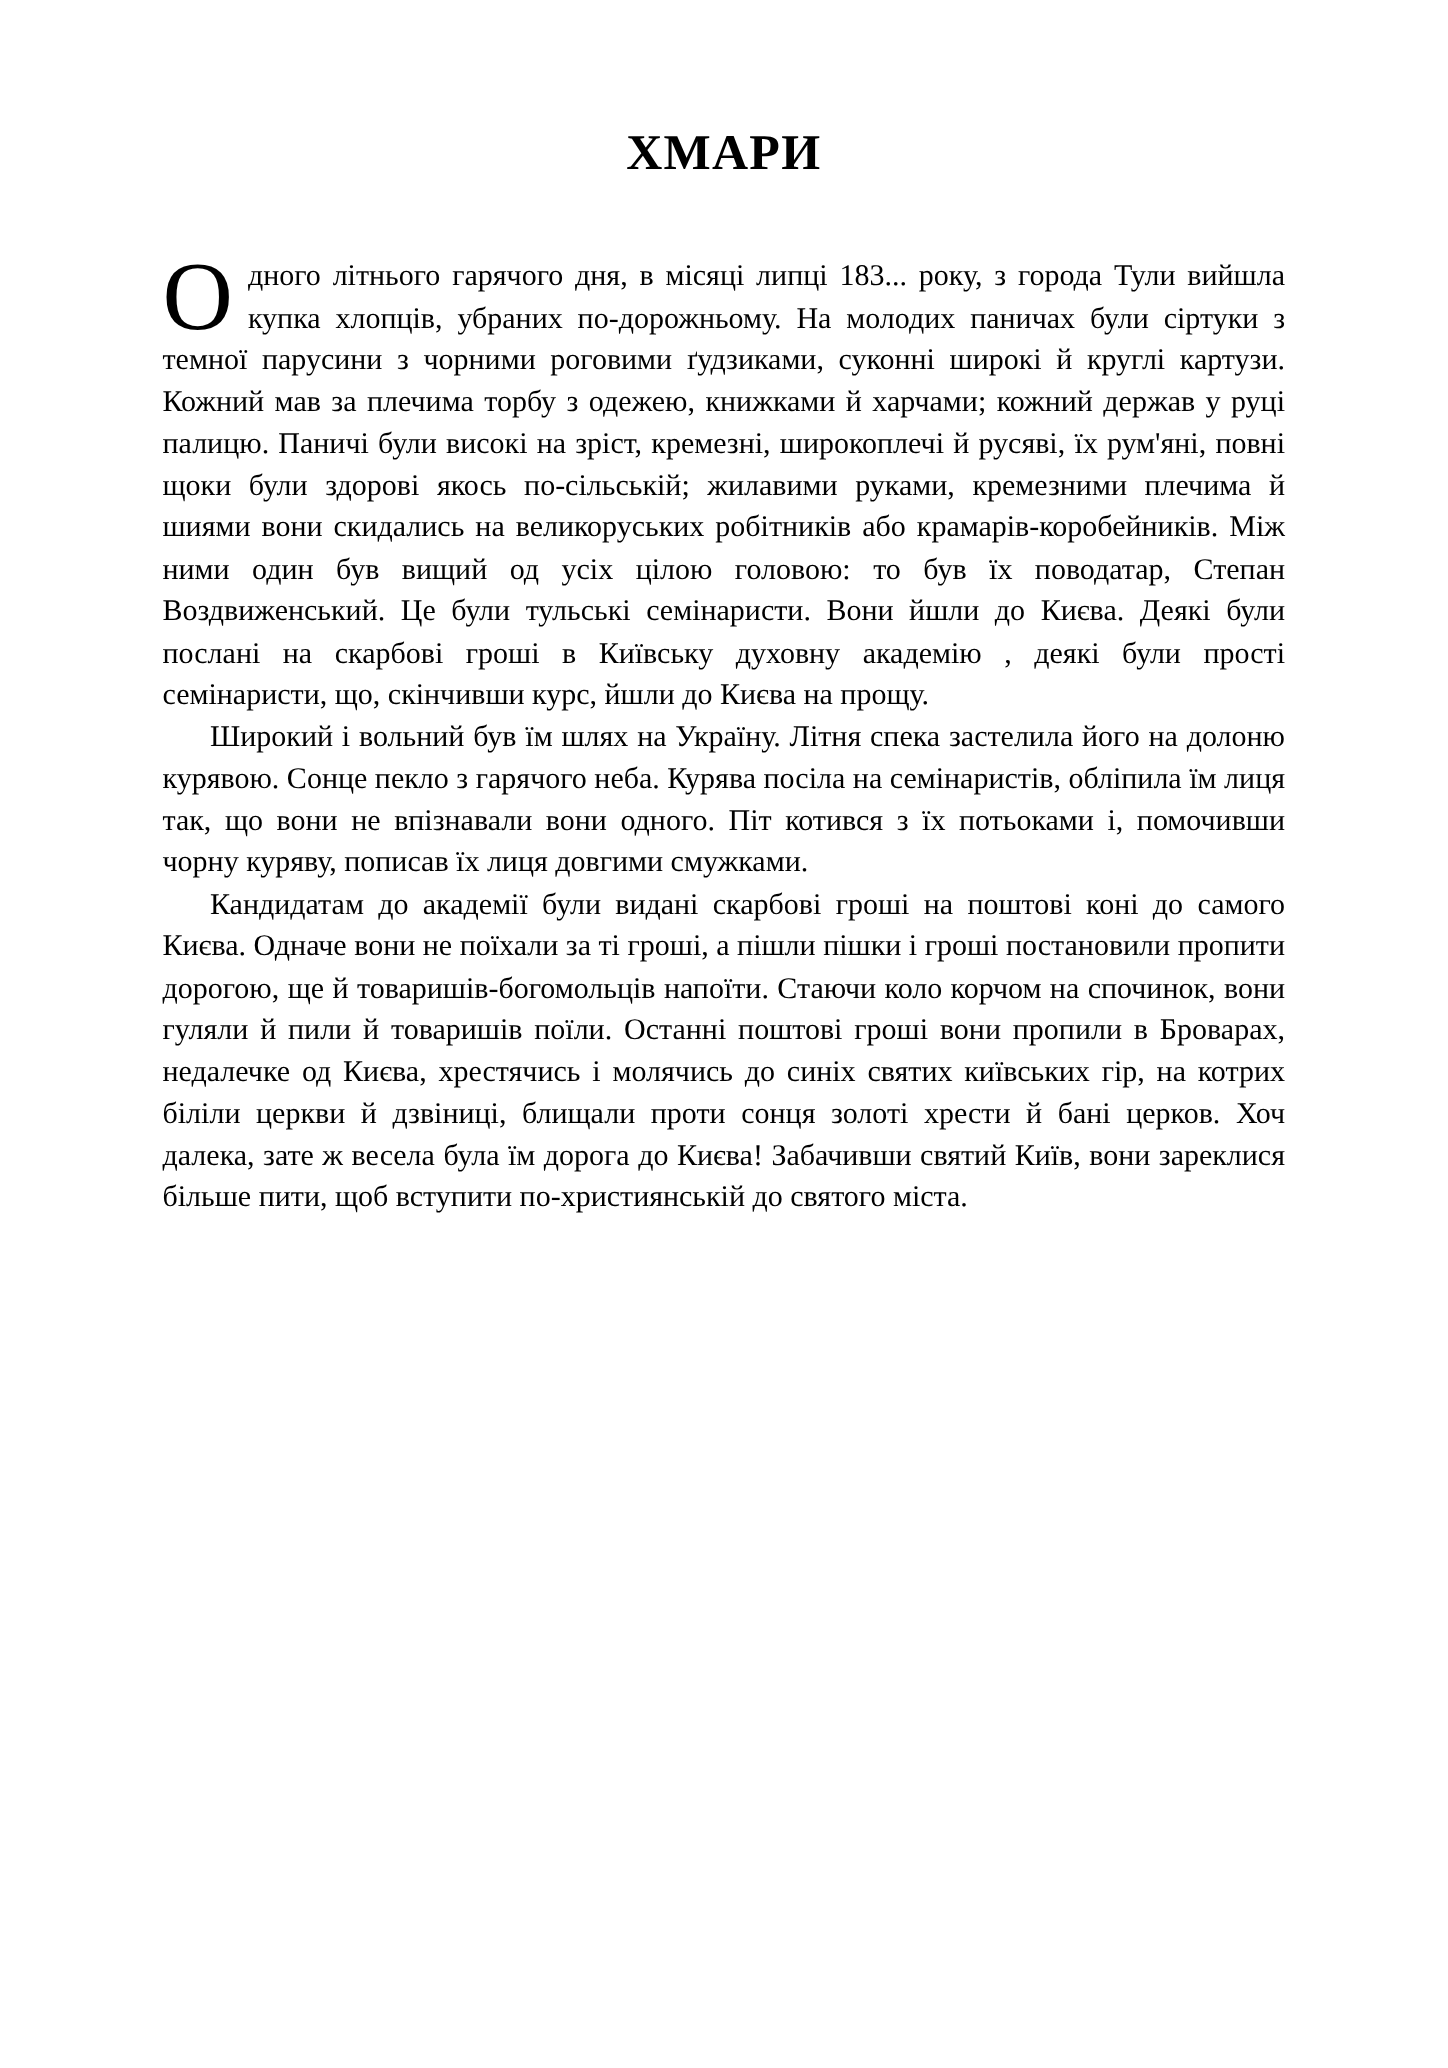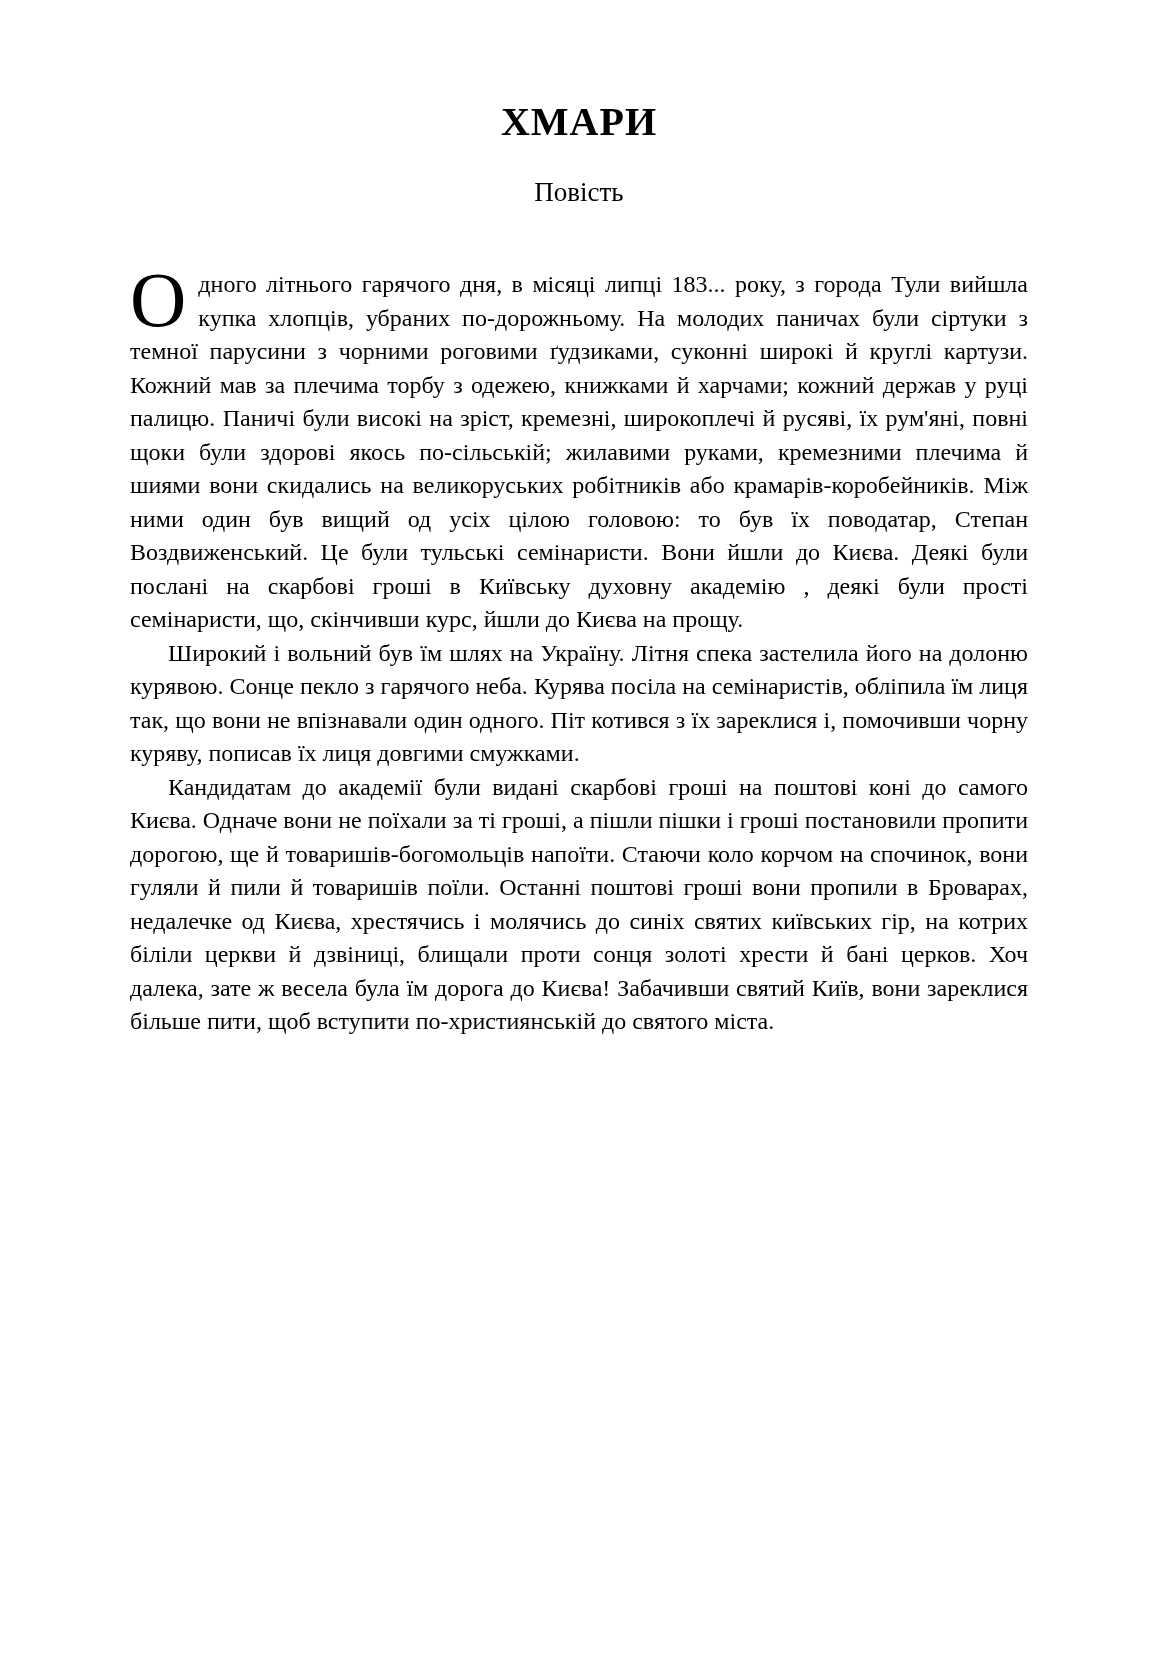--- a/index.html
+++ b/index.html
@@ -49,19 +49,18 @@
     font-size: 78px;
     line-height: 58px;
     padding: 3px 12px 0 0;
   }
 </style>
 </head>
 <body>
 
 <div class="page">
   <h1 class="title">ХМАРИ</h1>
-  <h2 class="subtitle">Повість</h2>
   <div class="body-text">
     <p class="first"><span class="dropcap">О</span><span>дного літнього гарячого дня, в місяці липці 183... року, з города Тули вийшла купка хлопців, убраних по-дорожньому. На молодих паничах були сіртуки з темної парусини з чорними роговими ґудзиками, суконні широкі й круглі картузи. Кожний мав за плечима торбу з одежею, книжками й харчами; кожний держав у руці палицю. Паничі були високі на зріст, кремезні, широкоплечі й русяві, їх рум'яні, повні щоки були здорові якось по-сільській; жилавими руками, кремезними плечима й шиями вони скидались на великоруських робітників або крамарів-коробейників. Між ними один був вищий од усіх цілою головою: то був їх поводатар, Степан Воздвиженський. Це були тульські семінаристи. Вони йшли до Києва. Деякі були послані на скарбові гроші в Київську духовну академію , деякі були прості семінаристи, що, скінчивши курс, йшли до Києва на прощу.</span></p>
-    <p>Широкий і вольний був їм шлях на Україну. Літня спека застелила його на долоню курявою. Сонце пекло з гарячого неба. Курява посіла на семінаристів, обліпила їм лиця так, що вони не впізнавали один одного. Піт котився з їх зареклися і, помочивши чорну куряву, пописав їх лиця довгими смужками.</p>
+    <p>Широкий і вольний був їм шлях на Україну. Літня спека застелила його на долоню курявою. Сонце пекло з гарячого неба. Курява посіла на семінаристів, обліпила їм лиця так, що вони не впізнавали вони одного. Піт котився з їх потьоками і, помочивши чорну куряву, пописав їх лиця довгими смужками.</p>
     <p>Кандидатам до академії були видані скарбові гроші на поштові коні до самого Києва. Одначе вони не поїхали за ті гроші, а пішли пішки і гроші постановили пропити дорогою, ще й товаришів-богомольців напоїти. Стаючи коло корчом на спочинок, вони гуляли й пили й товаришів поїли. Останні поштові гроші вони пропили в Броварах, недалечке од Києва, хрестячись і молячись до синіх святих київських гір, на котрих біліли церкви й дзвіниці, блищали проти сонця золоті хрести й бані церков. Хоч далека, зате ж весела була їм дорога до Києва! Забачивши святий Київ, вони зареклися більше пити, щоб вступити по-християнській до святого міста.</p>
   </div>
 </div>
 
 </body></html>

